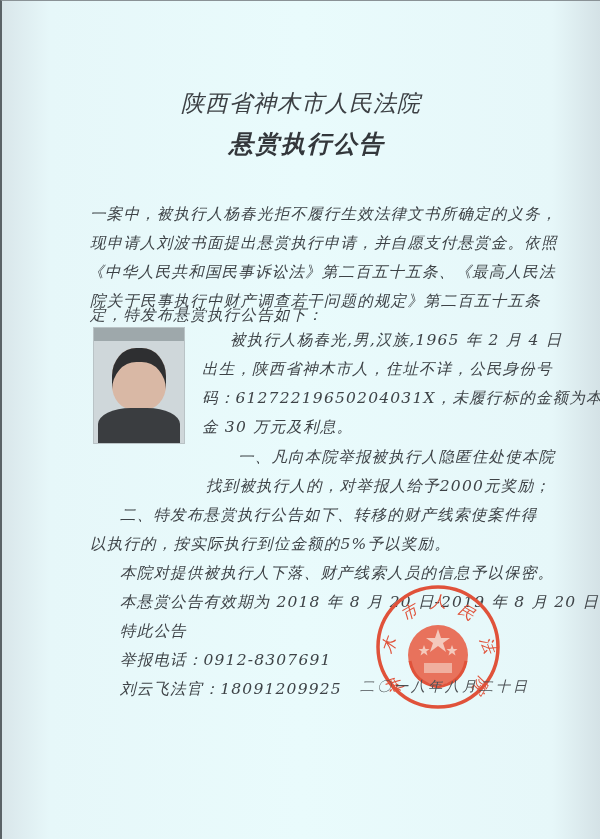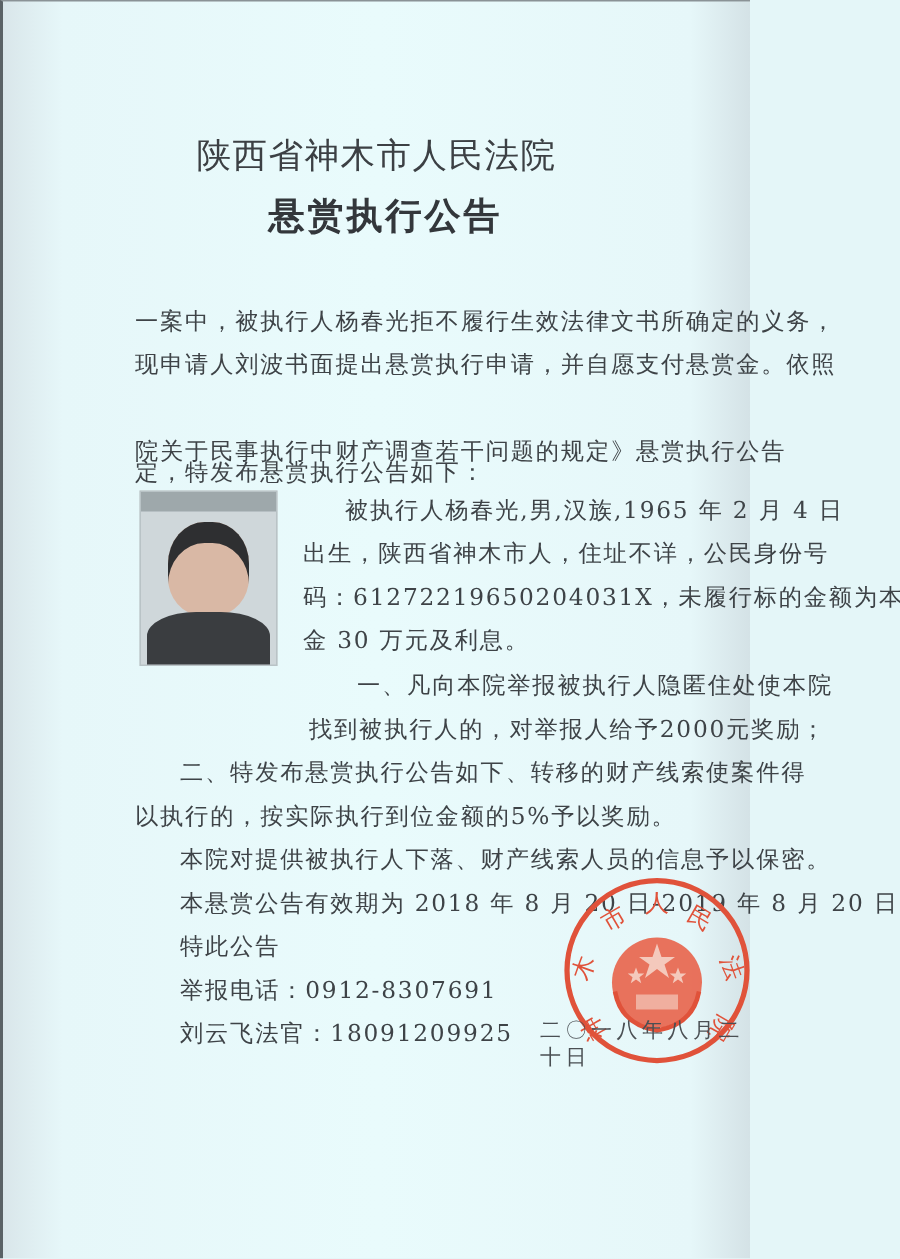--- a/index.html
+++ b/index.html
@@ -3,25 +3,26 @@
 <meta charset="utf-8">
 <style>
   html, body { margin: 0; padding: 0; }
   body {
     width: 600px; height: 839px; overflow: hidden;
     background: #e4f6f8;
     font-family: "DejaVu Serif", "Liberation Serif", serif;
     color: #3a3f44;
   }
   .page {
-    position: relative; width: 500px; height: 839px;
+    position: relative; width: 600px; height: 839px;
     background: linear-gradient(90deg, #d9e6ea 0%, #e6f7f9 8%, #e9fbfc 50%, #e6f7f9 92%, #d4e2e6 100%);
     box-sizing: border-box;
     border-left: 2px solid #5a6266;
     border-top: 1px solid #8a9296;
+    font-style: italic;
   }
   .court-name {
     position: absolute; left: 0; right: 0; top: 87px;
     text-align: center; font-size: 23px; letter-spacing: 1px; color: #3c4044;
   }
   .notice-title {
     position: absolute; left: 12px; right: 0; top: 127px;
     text-align: center; font-size: 24px; letter-spacing: 2px; color: #33373b; font-weight: bold;
   }
   .body-text {
@@ -52,21 +53,22 @@
 </head>
 <body>
 
 <div class="page">
 
   <div class="court-name">陕西省神木市人民法院</div>
   <div class="notice-title">悬赏执行公告</div>
 
   <div class="body-text" style="left:88px; top:199px;">一案中，被执行人杨春光拒不履行生效法律文书所确定的义务，</div>
   <div class="body-text" style="left:88px; top:228px;">现申请人刘波书面提出悬赏执行申请，并自愿支付悬赏金。依照</div>
-  <div class="body-text" style="left:88px; top:286px;">院关于民事执行中财产调查若干问题的规定》悬赏执行公告</div>
+  <div class="body-text" style="left:86px; top:257px;">《中华人民共和国民事诉讼法》第二百五十五条、《最高人民法</div>
+  <div class="body-text" style="left:88px; top:286px;">院关于民事执行中财产调查若干问题的规定》第二百五十五条</div>
   <div class="body-text" style="left:88px; top:302px; top:300px;">定，特发布悬赏执行公告如下：</div>
 
   <div class="photo">
     <div class="strip"></div>
     <div class="head"></div>
     <div class="body"></div>
   </div>
 
   <div class="body-text" style="left:228px; top:325px;">被执行人杨春光,男,汉族,1965 年 2 月 4 日</div>
   <div class="body-text" style="left:200px; top:354px;">出生，陕西省神木市人，住址不详，公民身份号</div>

